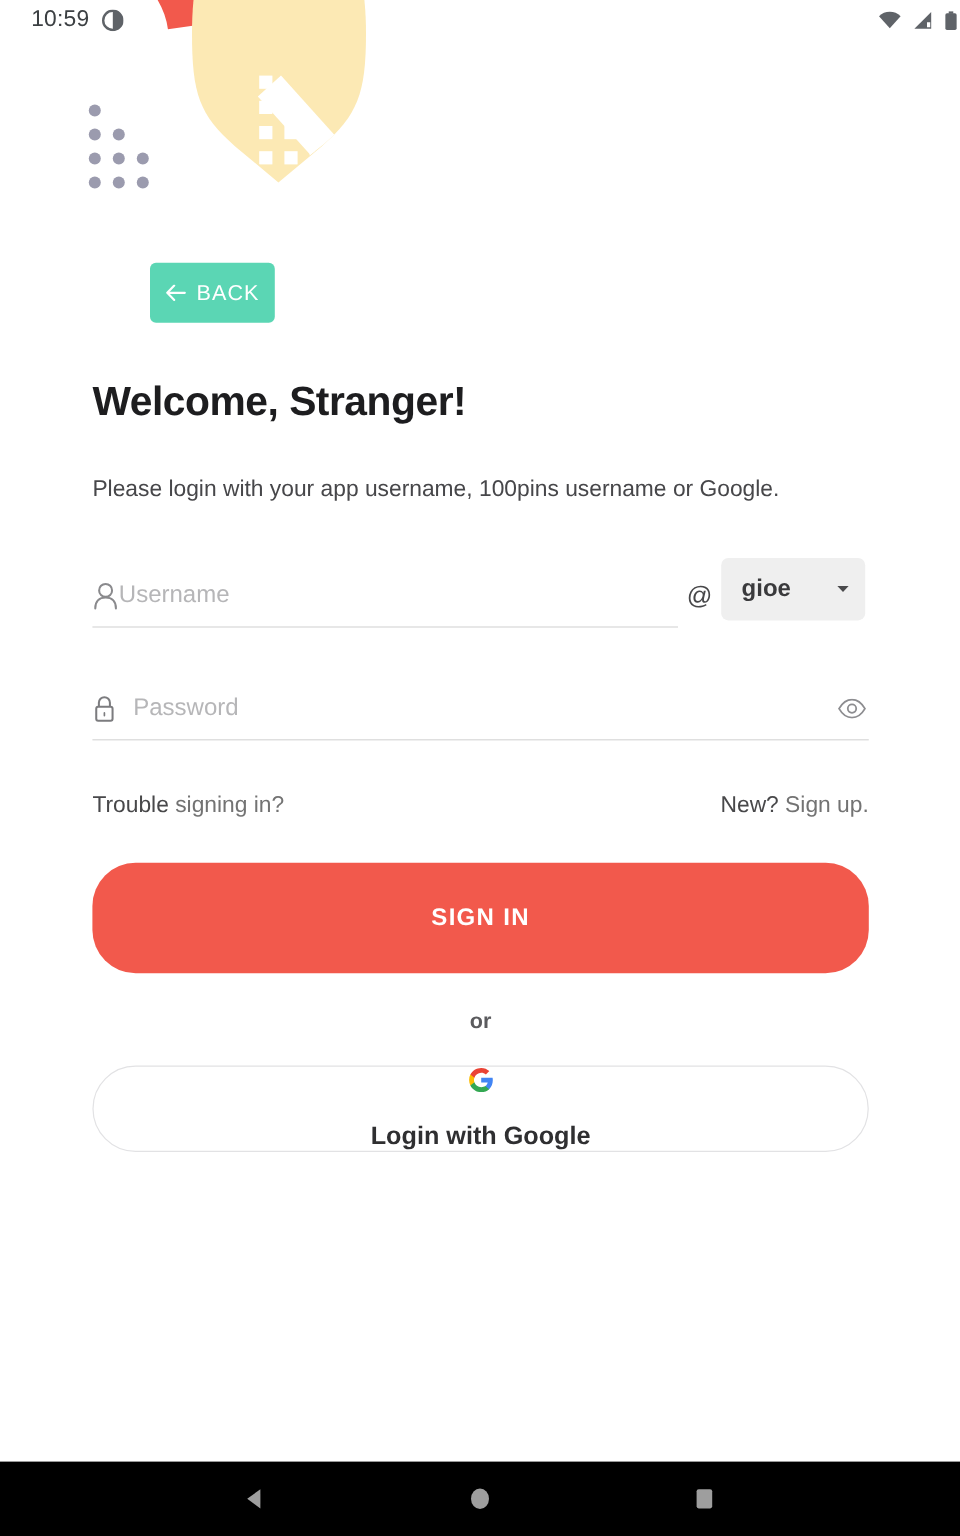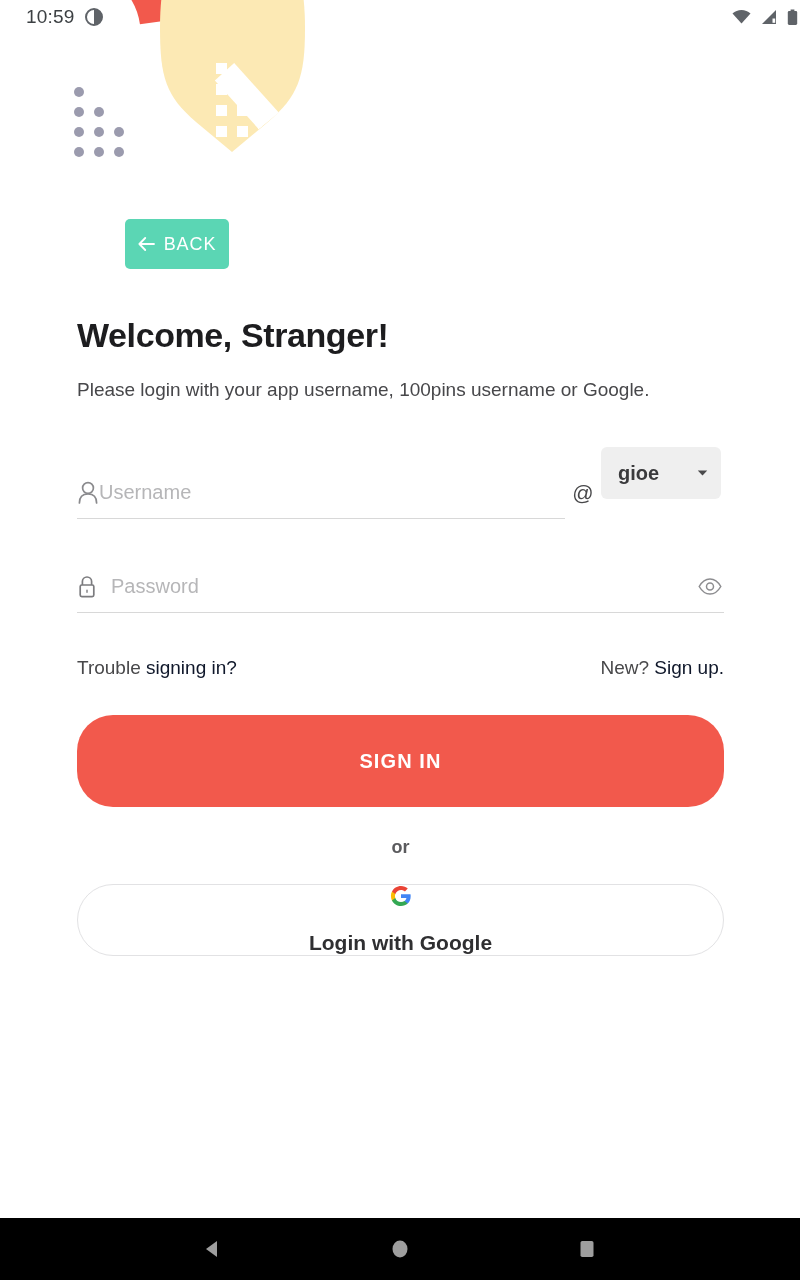--- a/index.html
+++ b/index.html
@@ -92,21 +92,21 @@
 
   #page-title {
     font-size: 34px;
     font-weight: bold;
     color: #1d1d1f;
     letter-spacing: -0.4px;
     line-height: 1.18;
   }
 
   #page-subtitle {
-    margin-top: 20px;
+    margin-top: 38px;
     font-size: 19px;
     color: #47474a;
     line-height: 1.58;
     max-width: 600px;
   }
 
   
   #username-row {
     margin-top: 42px;
     display: flex;
@@ -145,21 +145,21 @@
     width: 120px;
     height: 52px;
     background: #efefef;
     border: none;
     border-radius: 6px;
     display: flex;
     align-items: center;
     justify-content: space-between;
     padding: 0 13px 0 17px;
     cursor: pointer;
-    margin-bottom: 20px;
+    margin-bottom: 6px;
   }
   #domain-value {
     font-size: 20px;
     font-weight: bold;
     color: #3a3a3c;
   }
 
   
   #password-field {
     position: relative;
@@ -195,21 +195,21 @@
   
   #links-row {
     margin-top: 44px;
     display: flex;
     align-items: baseline;
     justify-content: space-between;
     font-size: 19px;
     color: #48484a;
   }
   .accent-link {
-    color: #0f172a;
+    color: #737373;
     cursor: pointer;
     text-decoration: none;
   }
 
   
   #signin-button {
     margin-top: 36px;
     width: 647px;
     height: 92px;
     background: #F2594C;

